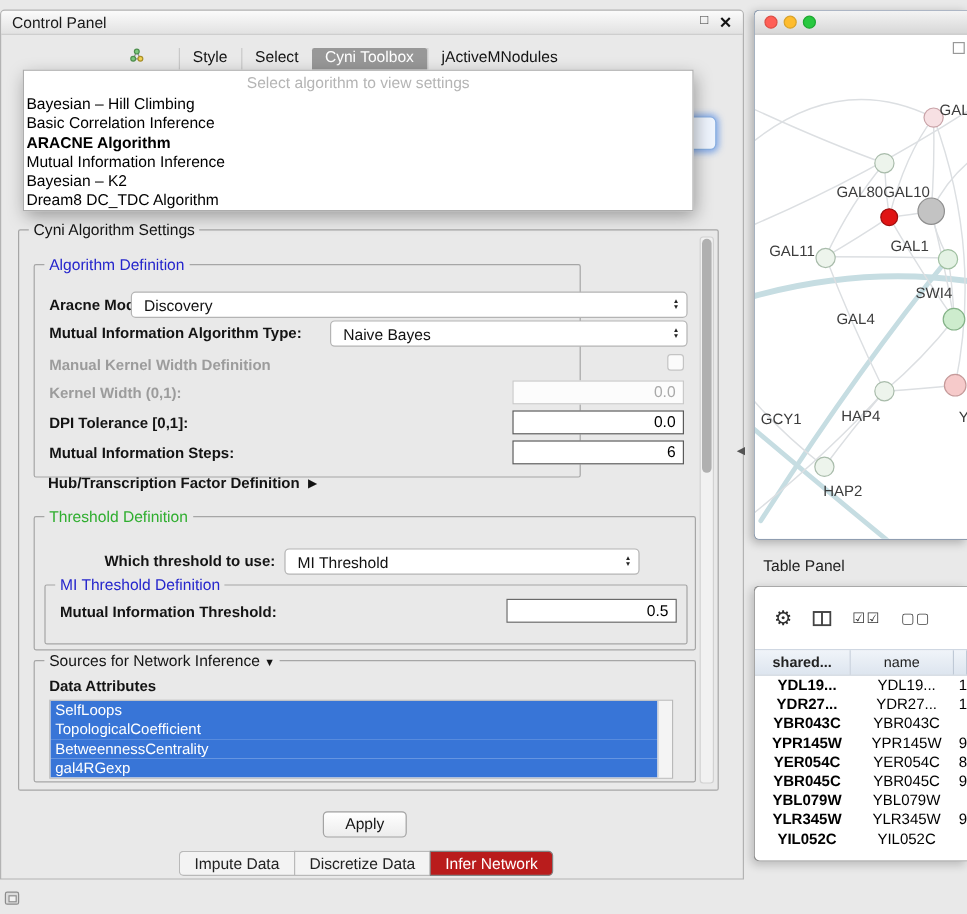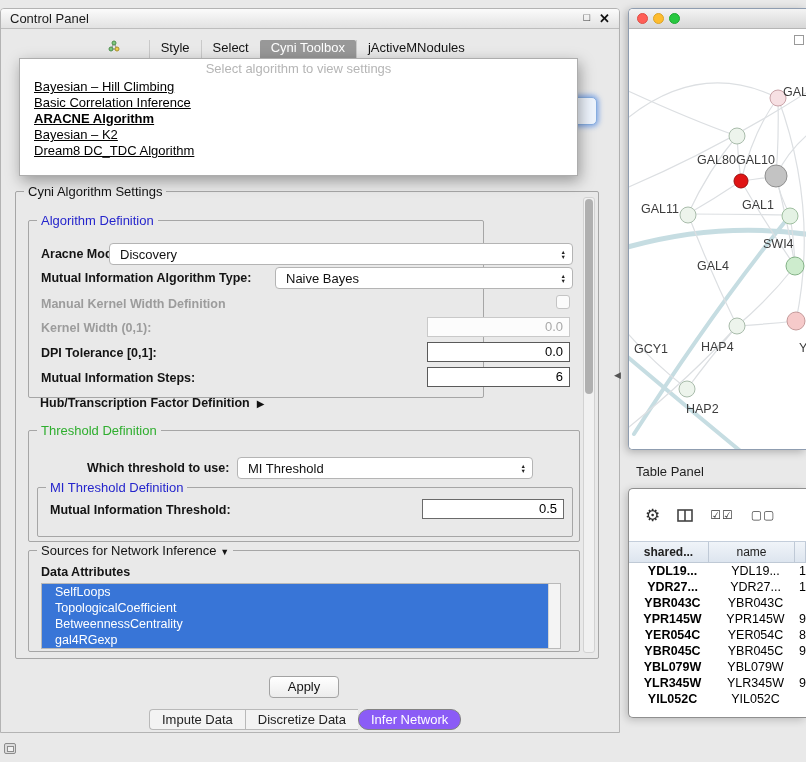--- a/index.html
+++ b/index.html
@@ -30,21 +30,21 @@
   
   .combo-fragment { position:absolute; left:563px; top:88px; width:33px; height:28px;
     border-radius:5px; background:#eef4fd; border:1px solid #88aee0;
     box-shadow:0 0 5px 2px rgba(100,150,230,.75); z-index:4; }
 
   
   .algo-popup { position:absolute; left:18px; top:49px; width:559px; height:118px;
     background:#fff; border:1px solid #adadad; box-shadow:2px 5px 14px rgba(0,0,0,.35);
     z-index:10; font-size:13px; padding-top:2px; }
   .popup-prompt { text-align:center; color:#b5b5b5; height:16px; line-height:16px; }
-  .popup-item { height:16px; line-height:16px; padding-left:14px; color:#000; white-space:nowrap; margin-top:0;text-decoration:underline; }
+  .popup-item { height:16px; line-height:16px; padding-left:2px; color:#000; white-space:nowrap; margin-top:0; }
   .popup-item:first-child { margin-top:2px; }
   .popup-item.sel { font-weight:bold; }
 
   
   .group { position:absolute; border:1px solid #a6a6a6; border-radius:2px; }
   .gtitle { position:absolute; top:-8px; left:8px; background:#e9e9e9; padding:0 4px;
     font-size:13px; color:#141414; white-space:nowrap; }
   .gtitle.blue { color:var(--blue-title); }
   .gtitle.green { color:var(--green-title); }
 
@@ -85,34 +85,34 @@
   #lbl-which { left:58px; top:30px; }       #combo-which { left:208px; top:26px; width:296px; }
   .mi-group { left:8px; top:56px; width:536px; height:50px; }
   #lbl-mithr { left:12px; top:15px; }       #fld-mithr { left:384px; top:11px; width:142px; border-color:#6a6a6a; }
 
   .sources-group { left:12px; top:358px; width:552px; height:102px; }
   #lbl-dataattr { left:12px; top:14px; }
   .down-arrow { font-size:9px; }
   .attr-list { position:absolute; left:12px; top:32px; width:520px; height:66px;
     background:#fff; border:1px solid #b9b9b9; overflow:hidden; }
   .attr-items { position:absolute; left:0; top:0; right:12px; bottom:0; }
-  .attr-item { height:16px; line-height:16px; font-size:12.5px; padding-left:13px;
+  .attr-item { height:16px; line-height:16px; font-size:12.5px; padding-left:4px;
     color:#fff; background:var(--selection); white-space:nowrap; }
   .attr-sb { position:absolute; right:0; top:0; bottom:0; width:12px; background:#f4f4f4; border-left:1px solid #d5d5d5; }
 
   .apply-btn { position:absolute; left:268px; top:667px; width:70px; height:22px;
     background:linear-gradient(#ffffff,#ececec); border:1px solid #a3a3a3; border-radius:4px;
     font-size:13px; text-align:center; line-height:20px; }
 
   .bottom-tabs { position:absolute; left:148px; top:700px; display:flex; height:21px; font-size:13px; }
   .bottom-tab { padding:0 12px; line-height:19px; background:#f3f3f3;
     border:1px solid #b9b9b9; border-right:none; color:#222; white-space:nowrap; }
   .bottom-tab:first-child { border-radius:4px 0 0 4px; }
   .bottom-tab:last-child  { border-right:1px solid #b9b9b9; border-radius:0 4px 4px 0; }
-  .bottom-tab.active { background:#8b5cf6; color:#fff; border-color:#828282;border-radius:10px; }
+  .bottom-tab.active { background:#b91c1c; color:#fff; border-color:#828282; }
 
   .splitter-arrow { position:absolute; left:614px; top:370px; font-size:9px; color:#555; }
 
   
   .net-window { position:absolute; left:628px; top:8px; width:178px; height:442px;
     background:#fff; border:1px solid #8f9db0; border-right:none; border-radius:5px 0 0 5px;
     box-shadow:-2px 2px 8px rgba(0,0,0,.25); overflow:hidden; }
   .net-titlebar { height:20px; background:linear-gradient(#f4f4f4,#d7d7d7);
     border-bottom:1px solid #b5b5b5; display:flex; align-items:center; padding-left:8px; gap:5px; }
   .traffic { width:11px; height:11px; border-radius:50%; }
@@ -185,20 +185,21 @@
   </div>
 
   <div class="combo-fragment"></div>
 
   <div class="algo-popup">
     <div class="popup-prompt">Select algorithm to view settings</div>
     <div>
         <div class="popup-item">Bayesian – Hill Climbing</div>
         <div class="popup-item">Basic Correlation Inference</div>
         <div class="popup-item sel">ARACNE Algorithm</div>
+        <div class="popup-item">Mutual Information Inference</div>
         <div class="popup-item">Bayesian – K2</div>
         <div class="popup-item">Dream8 DC_TDC Algorithm</div>
       </div>
   </div>
 
   <div class="group settings-group">
     <span class="gtitle">Cyni Algorithm Settings</span>
 
     <div class="group algo-group">
       <span class="gtitle blue">Algorithm Definition</span>

